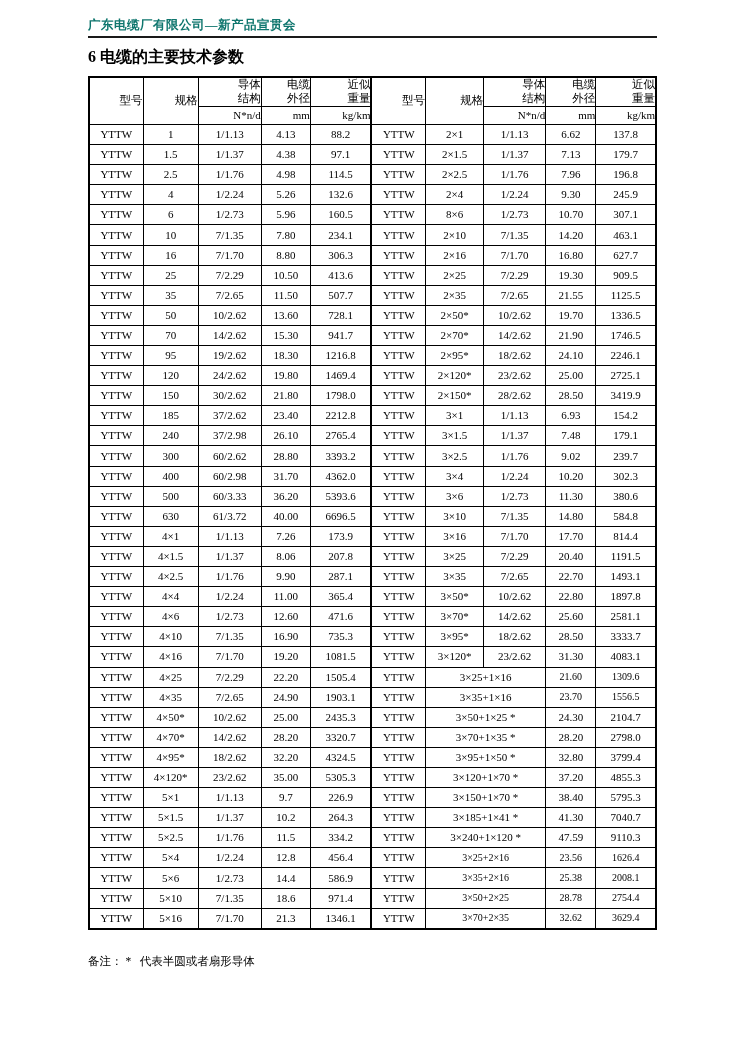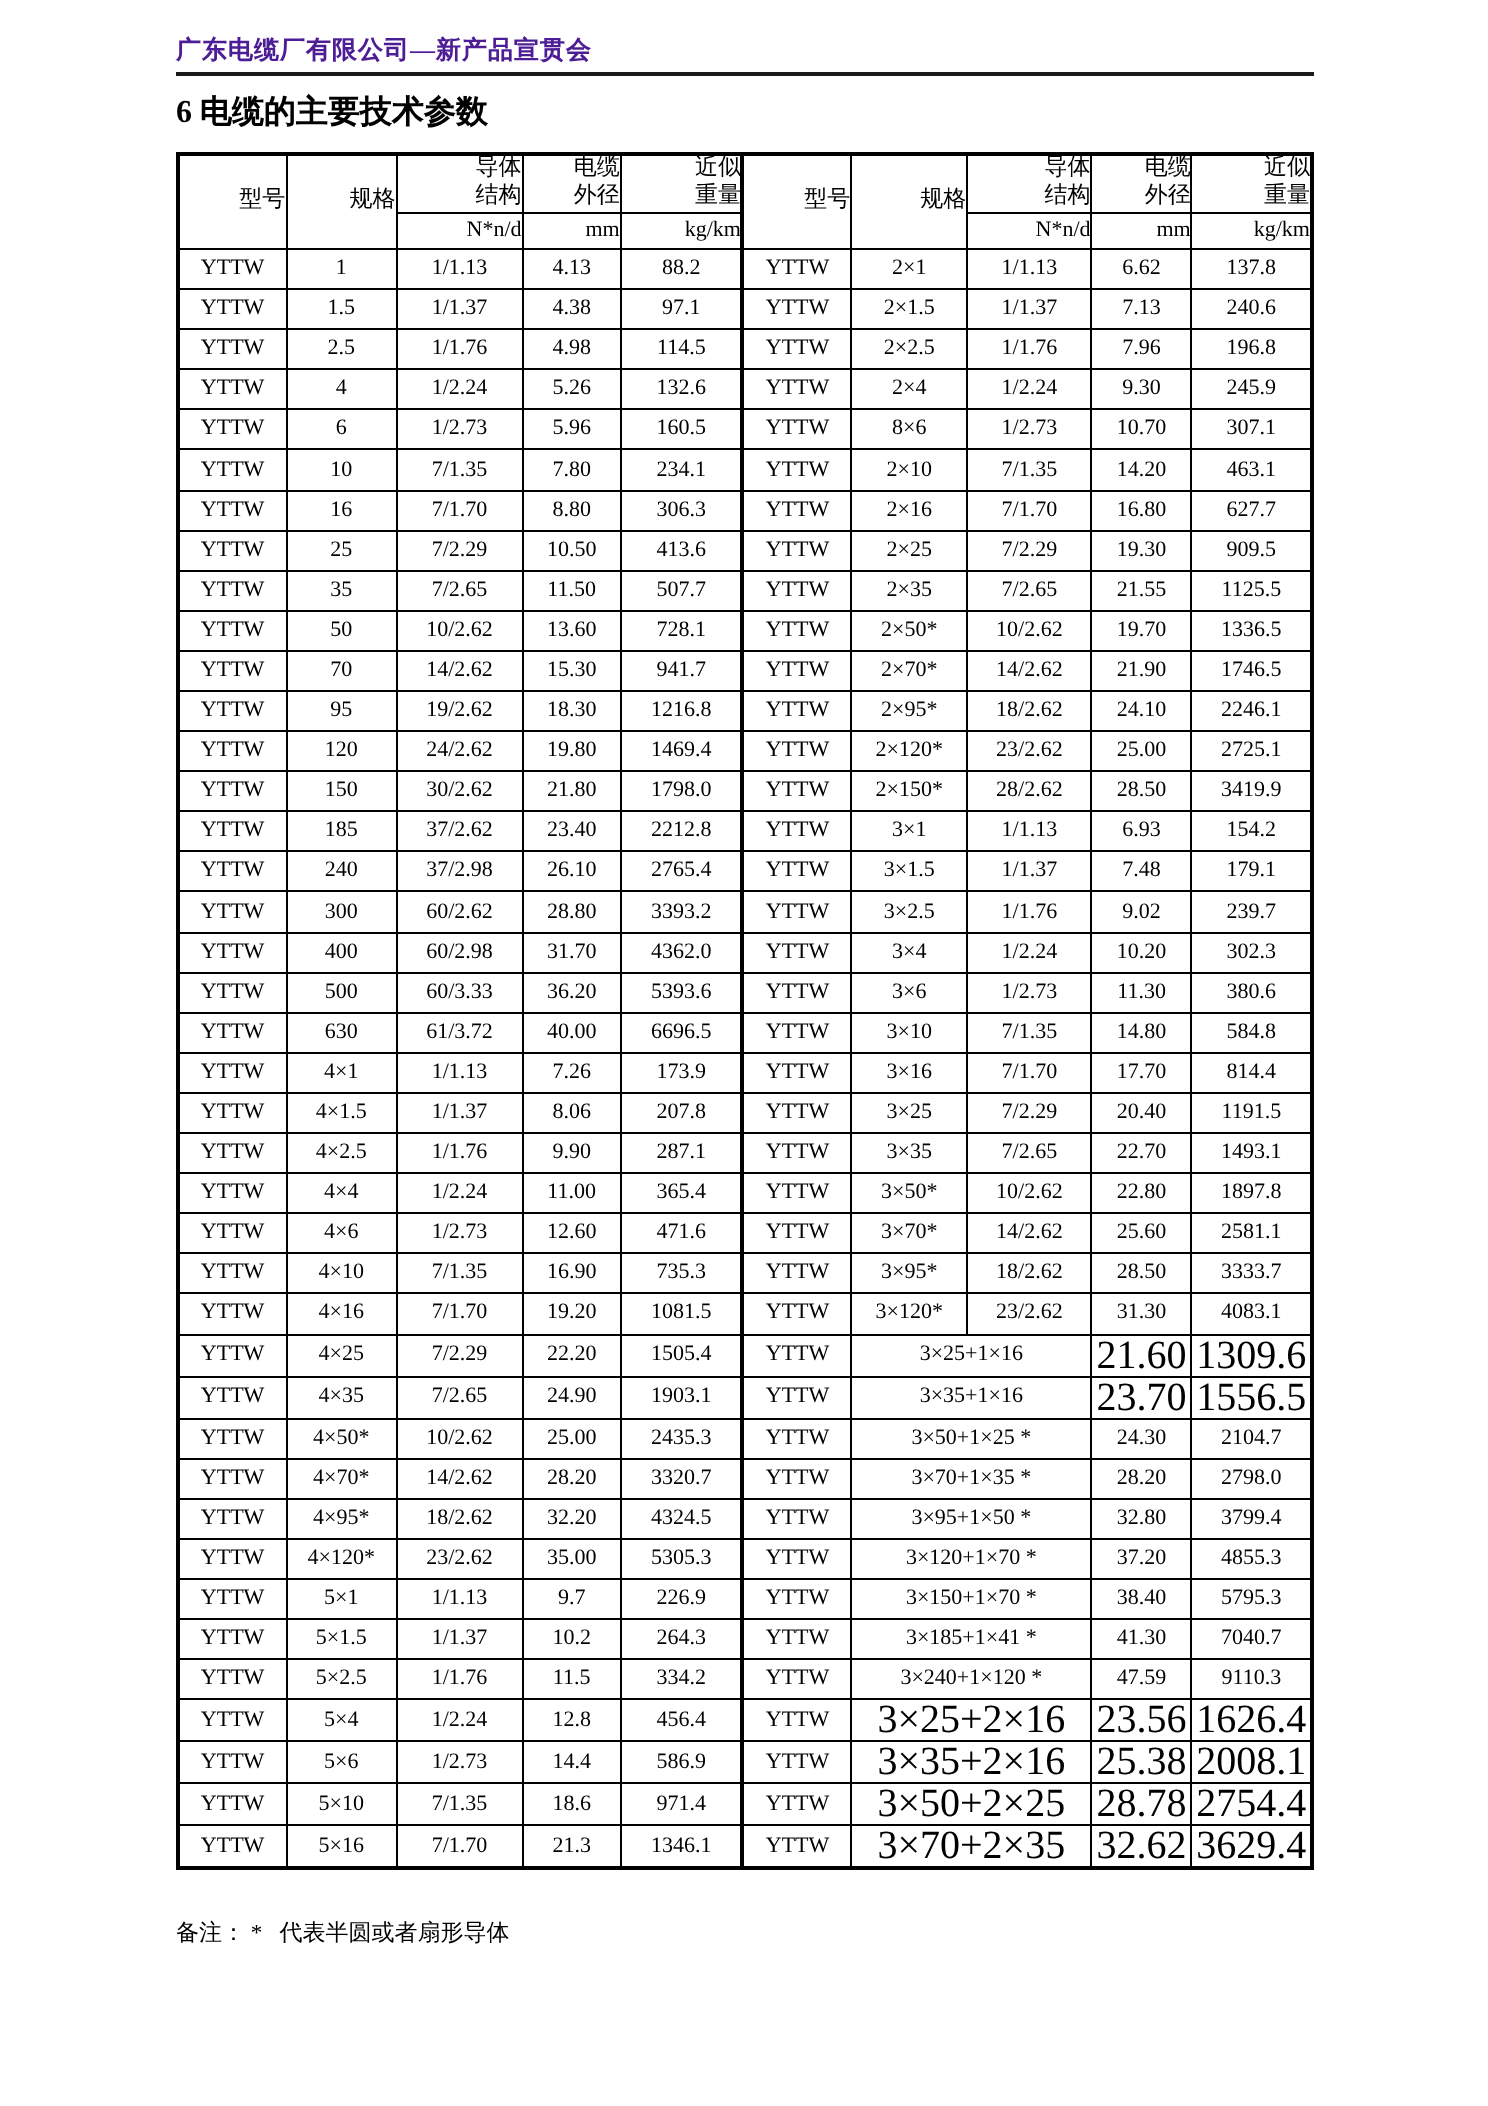--- a/index.html
+++ b/index.html
@@ -14,21 +14,21 @@
   }
   .page {
     box-sizing: border-box;
     width: 744px;
     height: 1053px;
     padding: 18px 87px 0 88px;
   }
   .doc-header {
     font-size: 12.5px;
     font-weight: bold;
-    color: #4c1d95;
+    color: #0f766e;
     letter-spacing: 0.5px;
     line-height: 1.2;
   }
   .header-rule {
     border: none;
     border-top: 2px solid #1a1a1a;
     margin: 3px 0 0 0;
   }
   .doc-title {
     margin: 10px 0 0 0;
@@ -59,21 +59,21 @@
   }
   .params-table thead tr.hrow1 th { height: 27px; }
   .params-table thead tr.hrow2 th { height: 17px; font-size: 11px; padding-left: 16px; }
   .two-line { white-space: pre-line !important; }
   .params-table tbody td {
     height: 19.1px;
     font-size: 11px;
     line-height: 1;
   }
   .params-table .half-start { border-left: 2px solid #000; }
-  .params-table .big { font-size: 20px; }
+  .params-table .big { font-size: 10px; }
   .footnote {
     margin-top: 24px;
     font-size: 11.5px;
     white-space: pre;
   }
 </style>
 </head>
 <body>
 
 <div class="page">
@@ -140,21 +140,21 @@
         <tr>
           <td>YTTW</td>
           <td>1.5</td>
           <td>1/1.37</td>
           <td>4.38</td>
           <td>97.1</td>
           <td class="half-start">YTTW</td>
           <td>2×1.5</td>
           <td>1/1.37</td>
           <td>7.13</td>
-          <td>240.6</td>
+          <td>179.7</td>
         </tr>
         <tr>
           <td>YTTW</td>
           <td>2.5</td>
           <td>1/1.76</td>
           <td>4.98</td>
           <td>114.5</td>
           <td class="half-start">YTTW</td>
           <td>2×2.5</td>
           <td>1/1.76</td>

